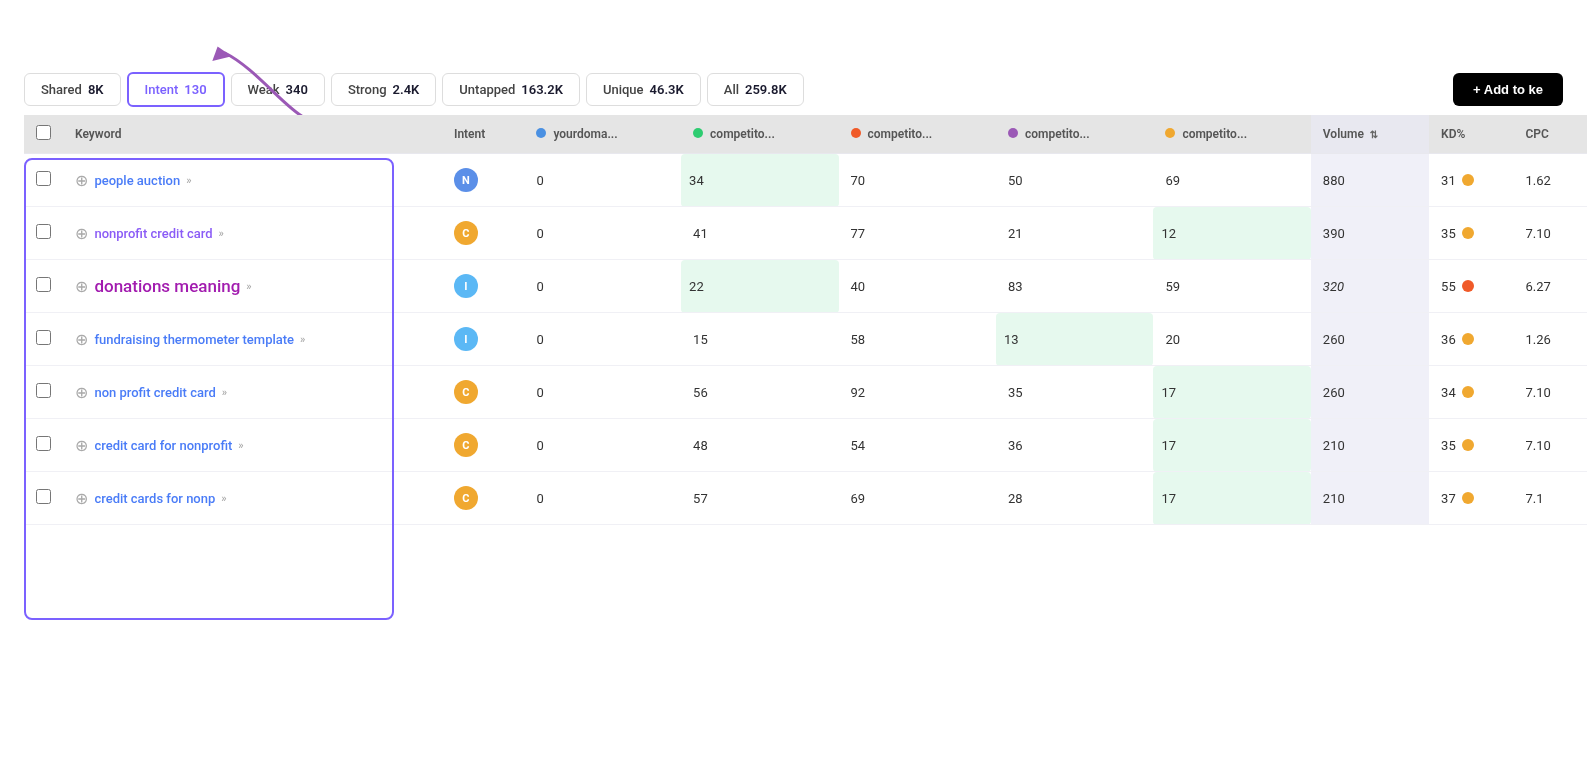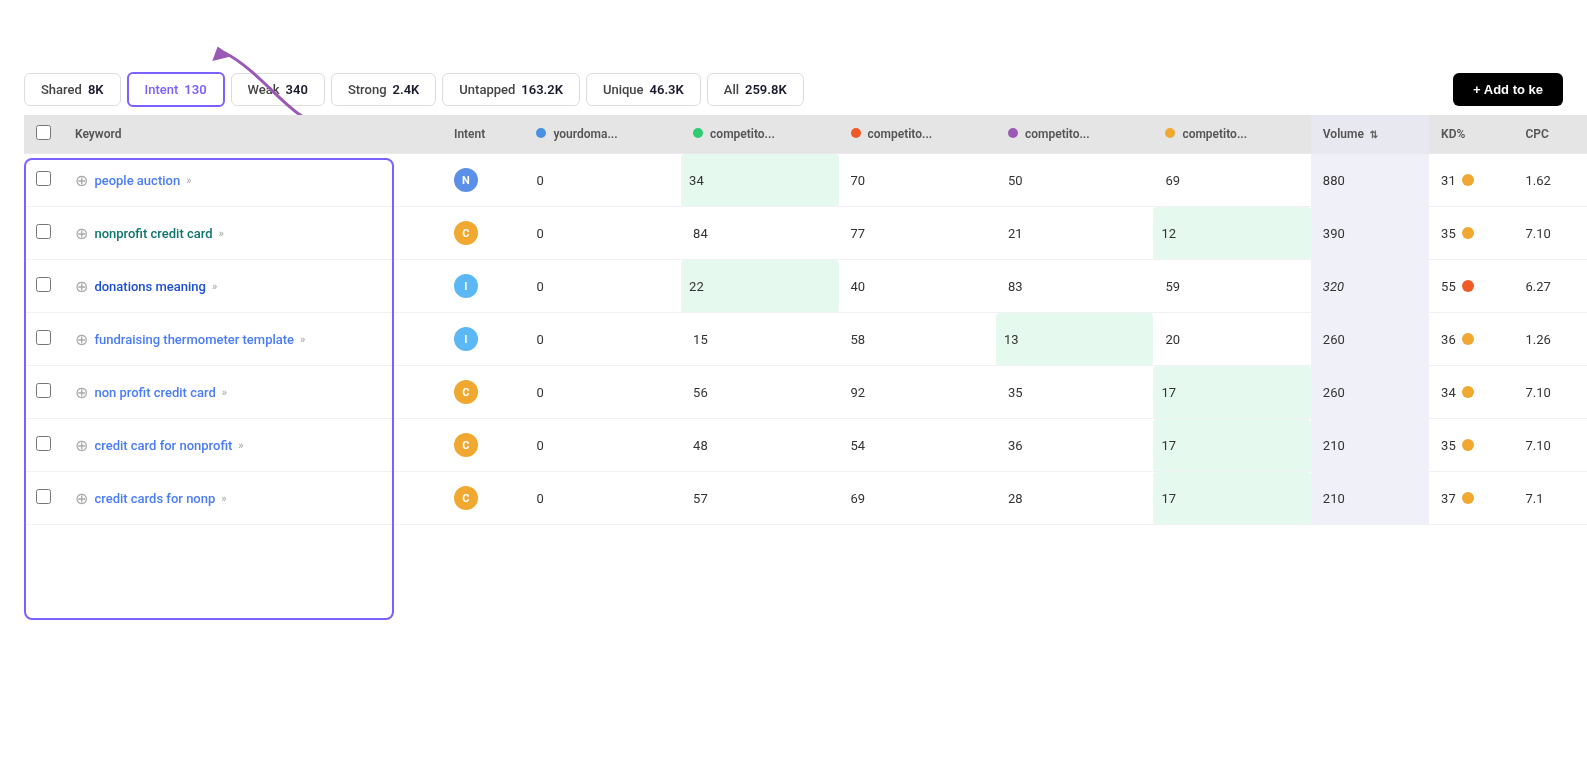--- a/index.html
+++ b/index.html
@@ -337,45 +337,45 @@
                 <span class="kd-dot kd-orange"></span>
               </div>
             </td>
             <td>1.62</td>
           </tr>
           <tr>
             <td><input type="checkbox" style=""></td>
             <td>
               <div class="keyword-cell">
     <span class="plus-icon">⊕</span>
-    <a href="#" style="color:#0f766e; text-decoration:none; font-size:13px;">nonprofit credit card</a>
+    <a href="#" style="color:#8b5cf6; text-decoration:none; font-size:13px;">nonprofit credit card</a>
     <span class="arrows">»</span>
   </div>
             </td>
             <td><span class="intent-badge intent-c">C</span></td>
             <td>0</td>
-            <td>84</td>
+            <td>41</td>
             <td>77</td>
             <td>21</td>
             <td class="green-cell">12</td>
             <td style="background: rgb(240, 240, 248);">390</td>
             <td>
               <div class="kd-cell">
                 <span>35</span>
                 <span class="kd-dot kd-orange"></span>
               </div>
             </td>
             <td>7.10</td>
           </tr>
           <tr>
             <td><input type="checkbox" style=""></td>
             <td>
               <div class="keyword-cell">
     <span class="plus-icon">⊕</span>
-    <a href="#" style="color:#1d4ed8; text-decoration:none; font-size:13px;">donations meaning</a>
+    <a href="#" style="color:#a21caf; text-decoration:none; font-size:17px;">donations meaning</a>
     <span class="arrows">»</span>
   </div>
             </td>
             <td><span class="intent-badge intent-i">I</span></td>
             <td>0</td>
             <td class="green-cell">22</td>
             <td>40</td>
             <td>83</td>
             <td>59</td>
             <td style="background: rgb(240, 240, 248); font-style: italic;">320</td>

